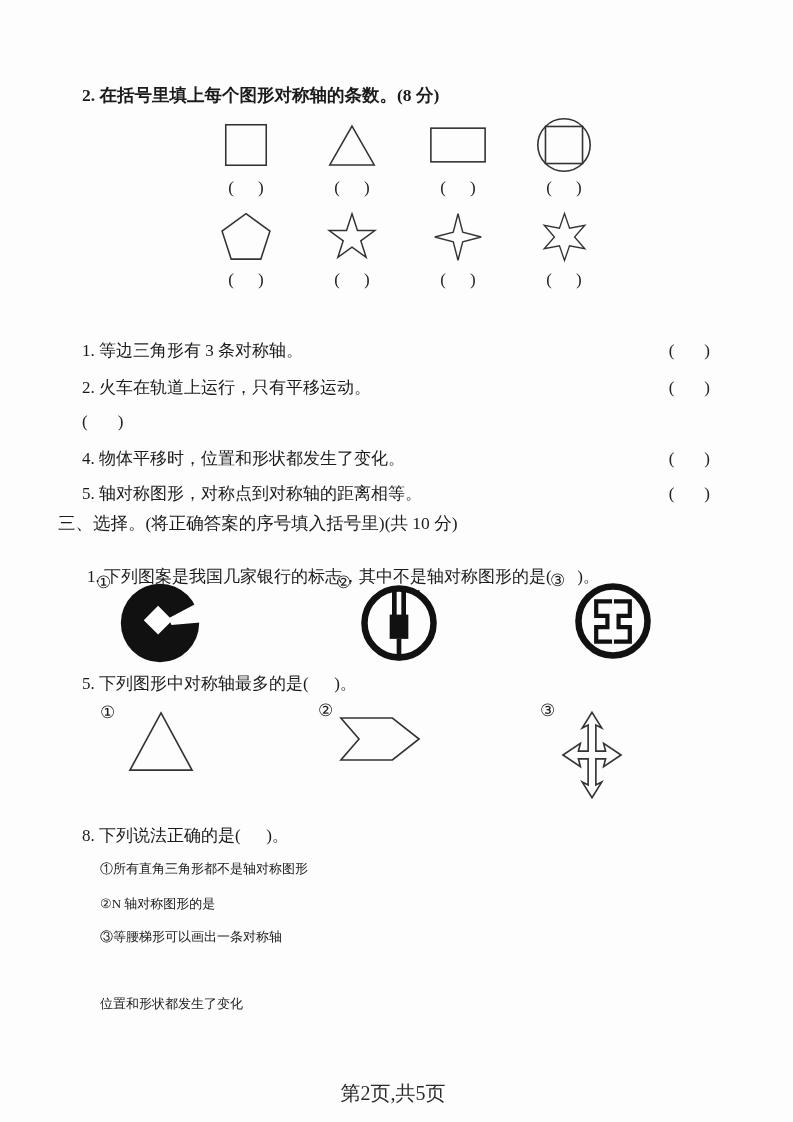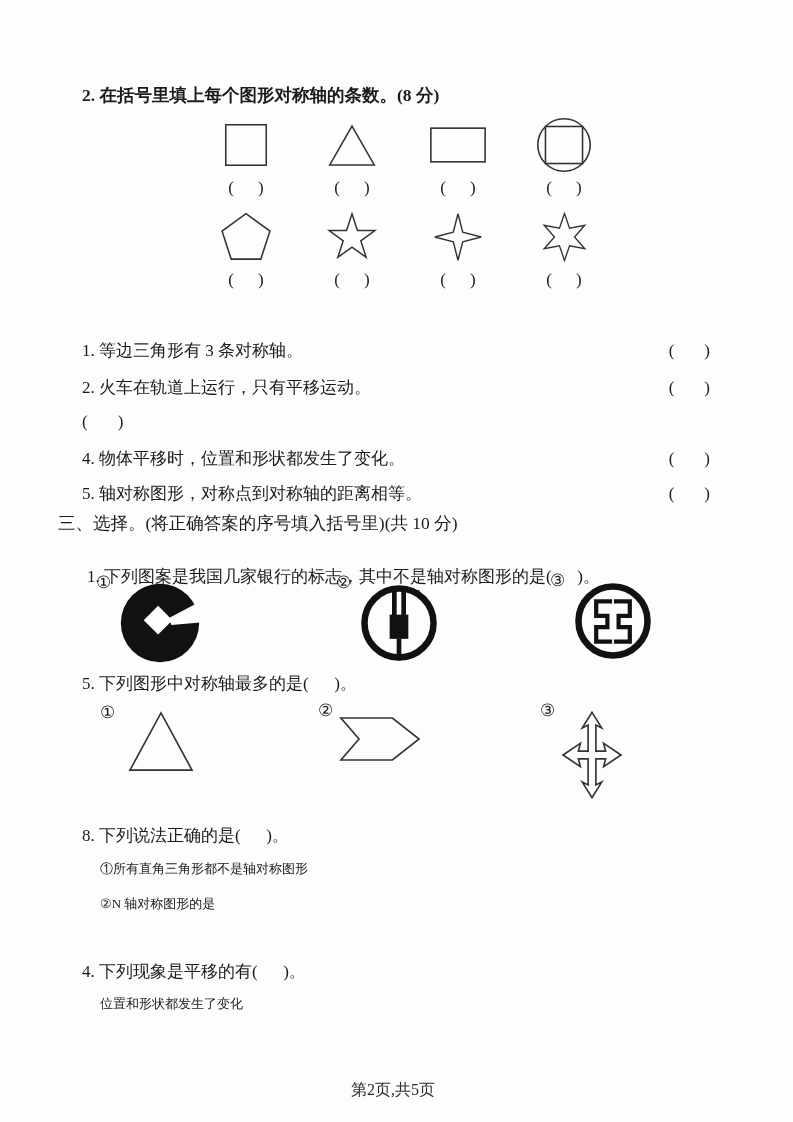--- a/index.html
+++ b/index.html
@@ -44,21 +44,21 @@
     -webkit-text-emphasis-position:under;
     text-emphasis:filled dot;
     text-emphasis-position:under right;
   }
   .opt-cell{position:absolute;display:flex;align-items:flex-start;gap:6px;}
   .opt-label{font-size:17px;line-height:1;}
   .opt-text{font-size:13px;white-space:pre;}
   .logo-svg{margin-top:6px;}
   .footer{
     left:0;top:1080px;width:786px;text-align:center;
-    font-size:16px;color:#2a2a2a;
+    font-size:20px;color:#2a2a2a;
   }
 </style>
 </head>
 <body>
 
 <div class="page">
 
   <div class="abs fill-title">2. 在括号里填上每个图形对称轴的条数。(8 分)</div>
 
   <div class="abs shape-grid">
@@ -240,19 +240,19 @@
   <div class="opt-cell" style="left:540px;top:702px">
     <span class="opt-label">③</span>
     <svg style="margin-top:8px" width="62" height="90" viewBox="0 0 64 92">
       <polygon points="32,2 42,18 36,15 36,42 46,42 44,34 62,46 44,58 46,50 36,50 36,77 42,74 32,90 22,74 28,77 28,50 18,50 20,58 2,46 20,34 18,42 28,42 28,15 22,18" fill="none" stroke="#333" stroke-width="1.7"></polygon>
     </svg>
   </div>
 
   <div class="abs qline" style="left:82px;top:824px">8. 下列说法正确的是(      )。</div>
   <div class="abs opt-text" style="left:100px;top:860px">①所有直角三角形都不是轴对称图形</div>
   <div class="abs opt-text" style="left:100px;top:895px">②N 轴对称图形的是</div>
-
-  <div class="abs qline" style="left:82px;top:960px">4. 下列现象是平移的有(      )。</div>
+  <div class="abs opt-text" style="left:100px;top:928px">③等腰梯形可以画出一条对称轴</div>
+
   <div class="abs opt-text" style="left:100px;top:995px">位置和形状都发生了变化</div>
 
   <div class="abs footer">第2页,共5页</div>
 
 </div>
 
 </body></html>

